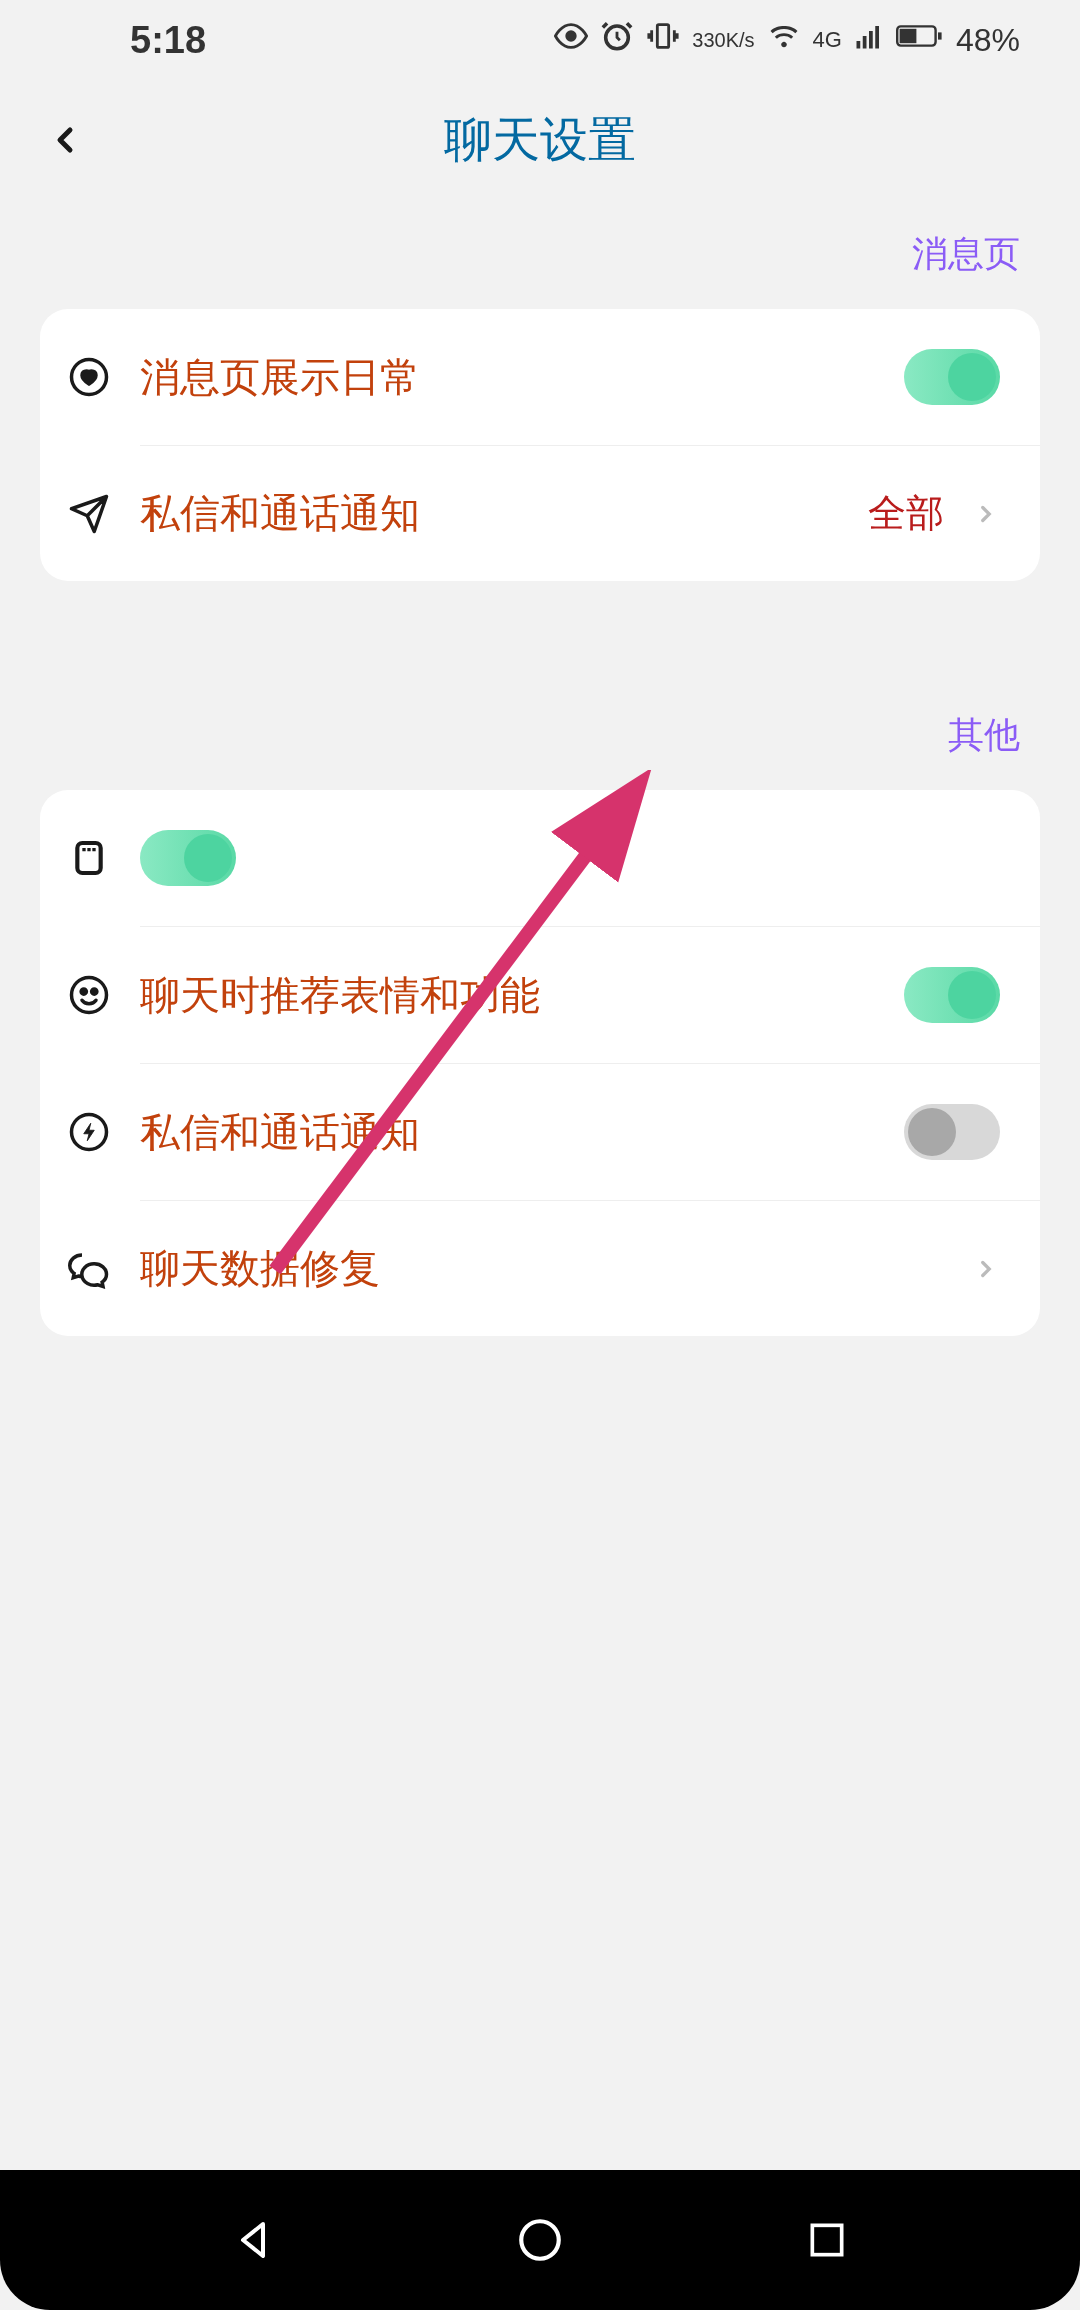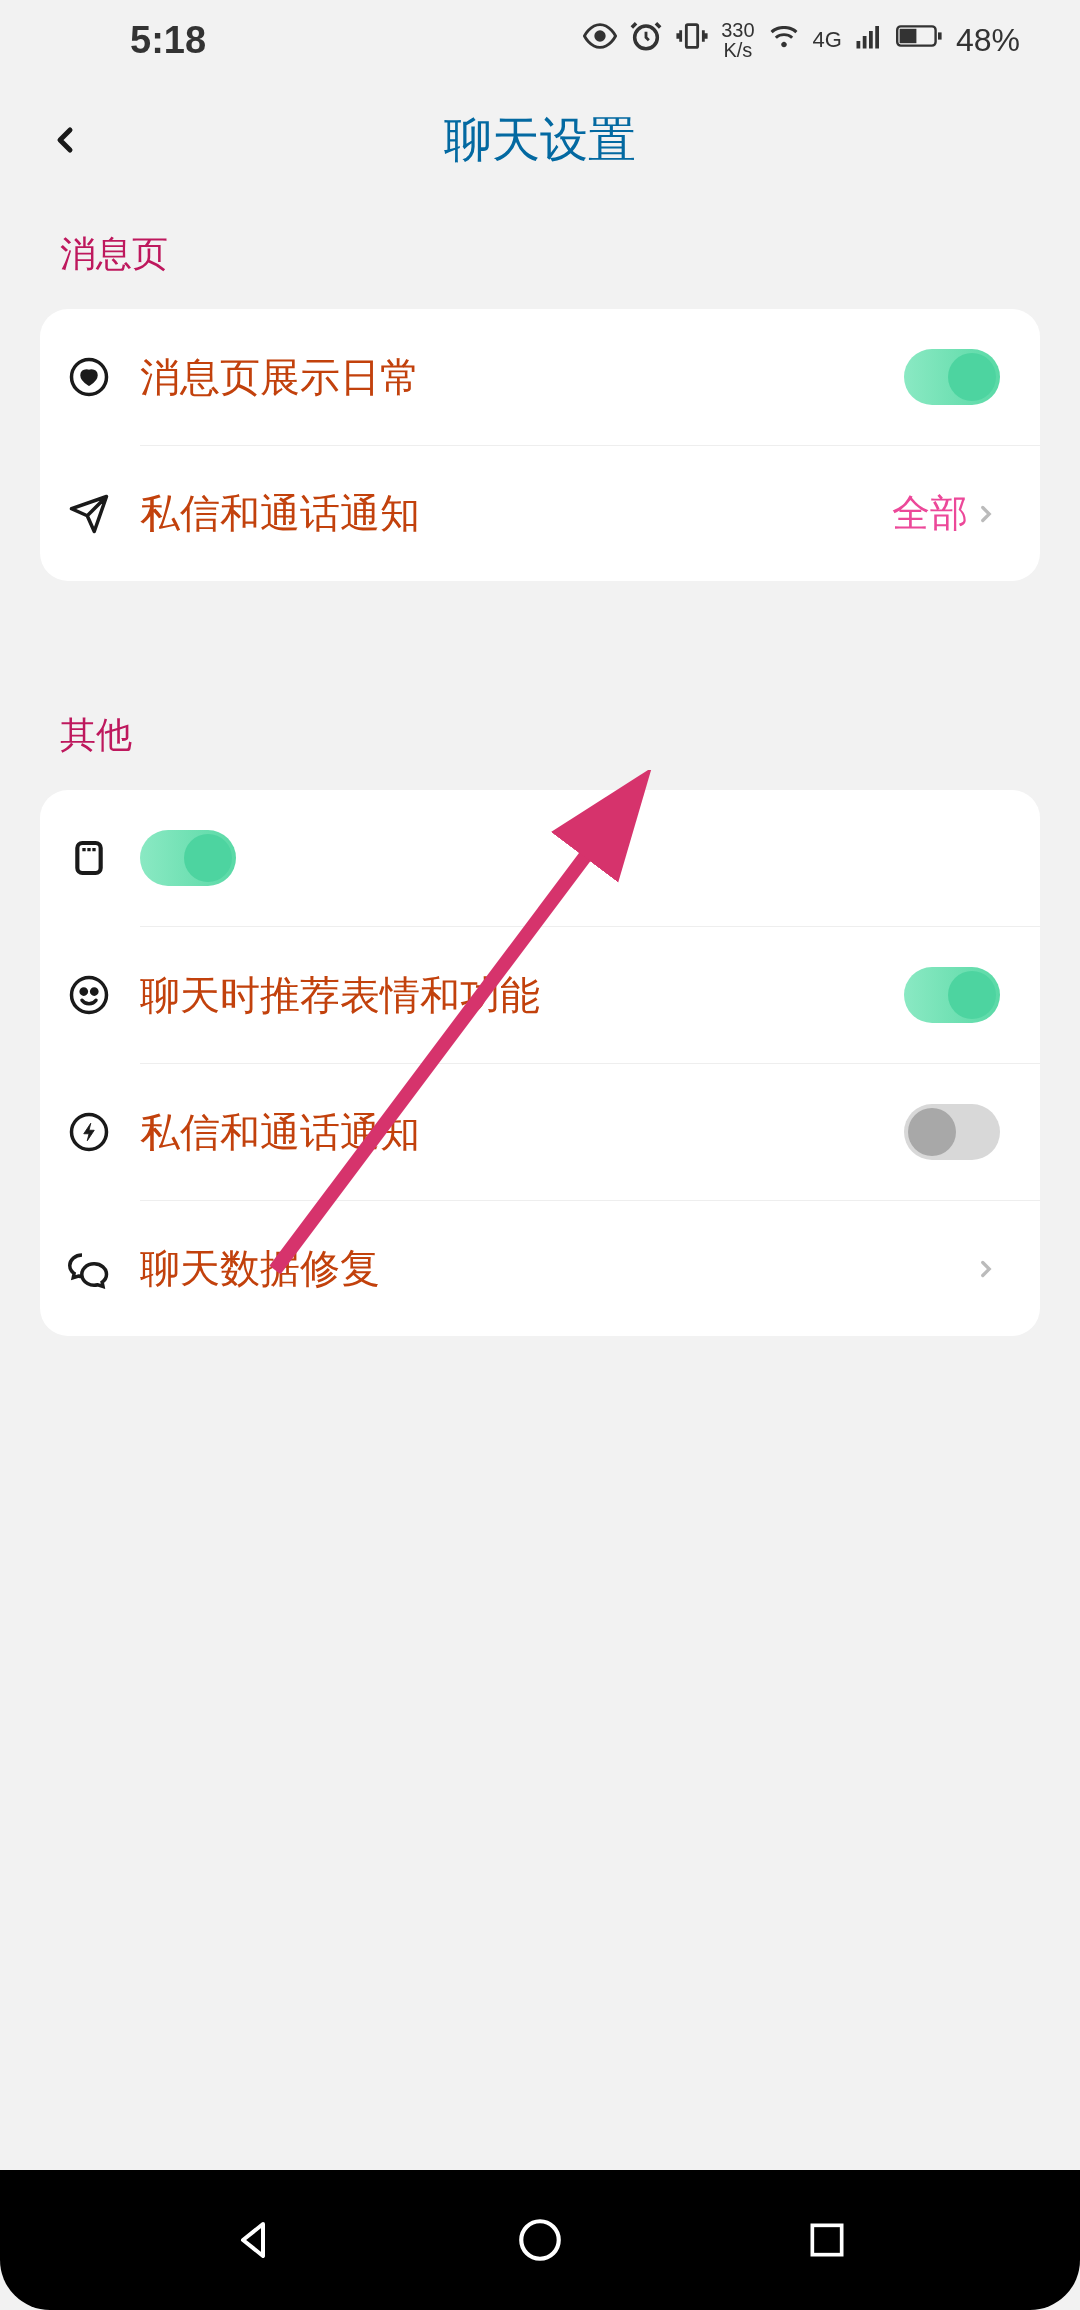--- a/index.html
+++ b/index.html
@@ -30,22 +30,21 @@
       font-size: 38px;
     }
     .status-right {
       display: flex;
       align-items: center;
       gap: 12px;
       font-size: 32px;
     }
     .status-right .speed {
       display: flex;
-      flex-direction: column;
-      align-items: center;
+      flex-direction: row;
       font-size: 20px;
       line-height: 1;
     }
     .header {
       height: 120px;
       display: flex;
       align-items: center;
       padding: 0 40px;
       position: relative;
     }
@@ -60,21 +59,22 @@
       position: absolute;
       left: 50%;
       transform: translateX(-50%);
       font-size: 48px;
       font-weight: 400;
       color: #0369a1;
     }
     .section-header {
       padding: 30px 60px 30px;
       font-size: 36px;
-      color: #be185d;
+      color: #8b5cf6;
+      text-align: right;
     }
     .section-header.second {
       padding-top: 130px;
     }
     .card {
       background: #fff;
       border-radius: 28px;
       margin: 0 40px;
       overflow: hidden;
     }
@@ -94,22 +94,22 @@
       align-items: center;
       justify-content: center;
     }
     .row-label {
       flex: 1;
       font-size: 40px;
       color: #c2410c;
     }
     .row-value {
       font-size: 38px;
-      color: #ec4899;
-      margin-right: 4px;
+      color: #b91c1c;
+      margin-right: 28px;
     }
     .row-chevron {
       width: 28px;
       height: 28px;
       display: flex;
       align-items: center;
       justify-content: center;
     }
     .divider {
       height: 1px;

